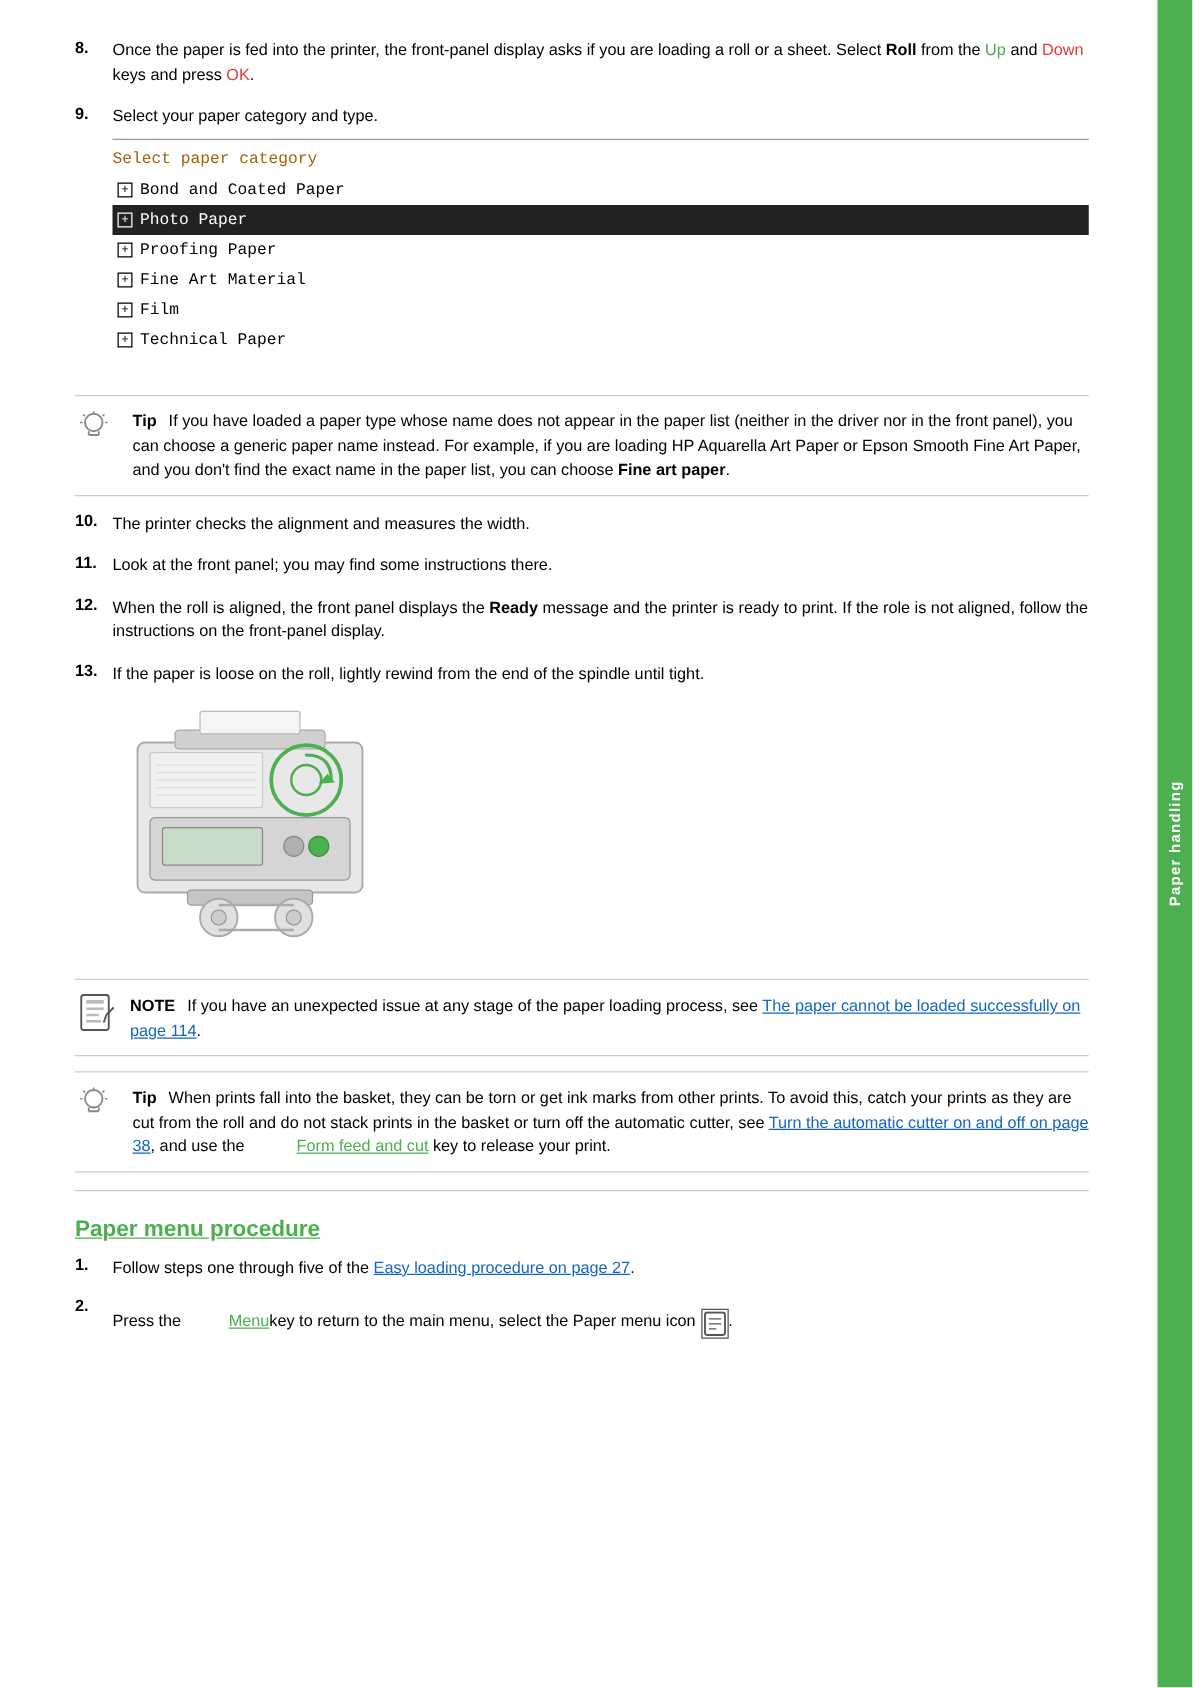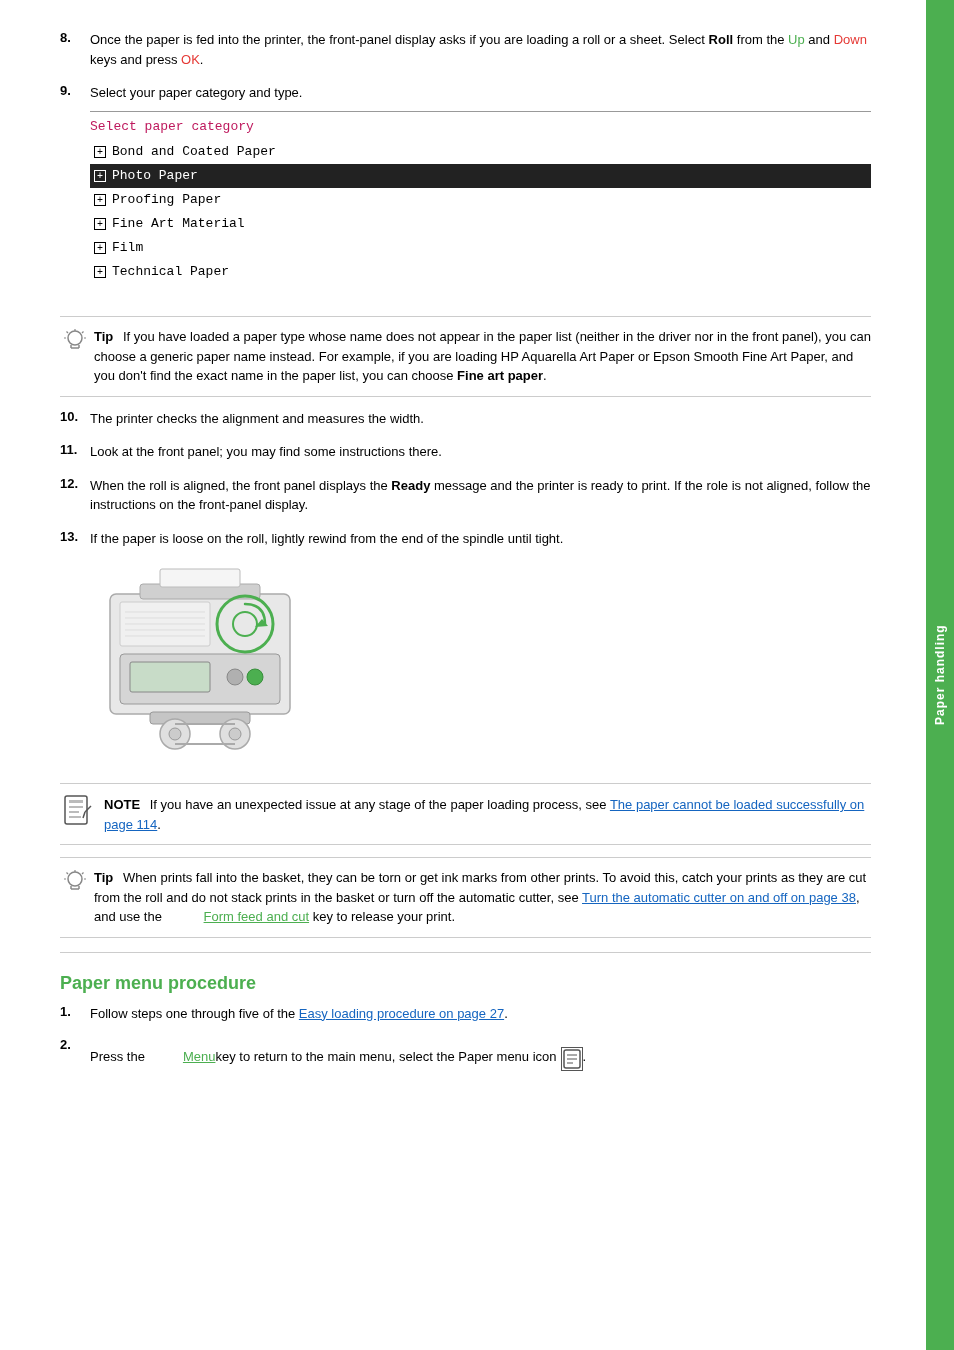--- a/index.html
+++ b/index.html
@@ -72,21 +72,21 @@
     .paper-category-box {
       font-family: 'Courier New', Courier, monospace;
       font-size: 13px;
       border-top: 1px solid #999;
       margin: 8px 0 14px 0;
       padding: 4px 0;
       line-height: 1.7;
     }
 
     .paper-category-title {
-      color: #be185d;
+      color: #a16207;
       margin-bottom: 2px;
     }
 
     .paper-item {
       display: flex;
       align-items: center;
       padding: 1px 4px;
     }
 
     .paper-item.selected {
@@ -107,21 +107,21 @@
     }
 
     
     .tip-box {
       border-top: 1px solid #ccc;
       border-bottom: 1px solid #ccc;
       padding: 10px 0;
       margin: 12px 0;
       display: flex;
       align-items: flex-start;
-      gap: 4px;
+      gap: 16px;
     }
 
     .tip-icon {
       font-size: 18px;
       min-width: 30px;
       text-align: center;
       color: #888;
     }
 
     .tip-label {
@@ -172,20 +172,21 @@
       width: 220px;
       height: 200px;
     }
 
     
     .section-heading {
       color: #4CAF50;
       font-size: 18px;
       font-weight: bold;
       margin: 20px 0 10px 0;
+      text-decoration: underline;
     }
 
     .section-intro {
       margin-left: 0;
       margin-bottom: 12px;
       font-size: 13px;
     }
 
     .divider {
       border: none;

